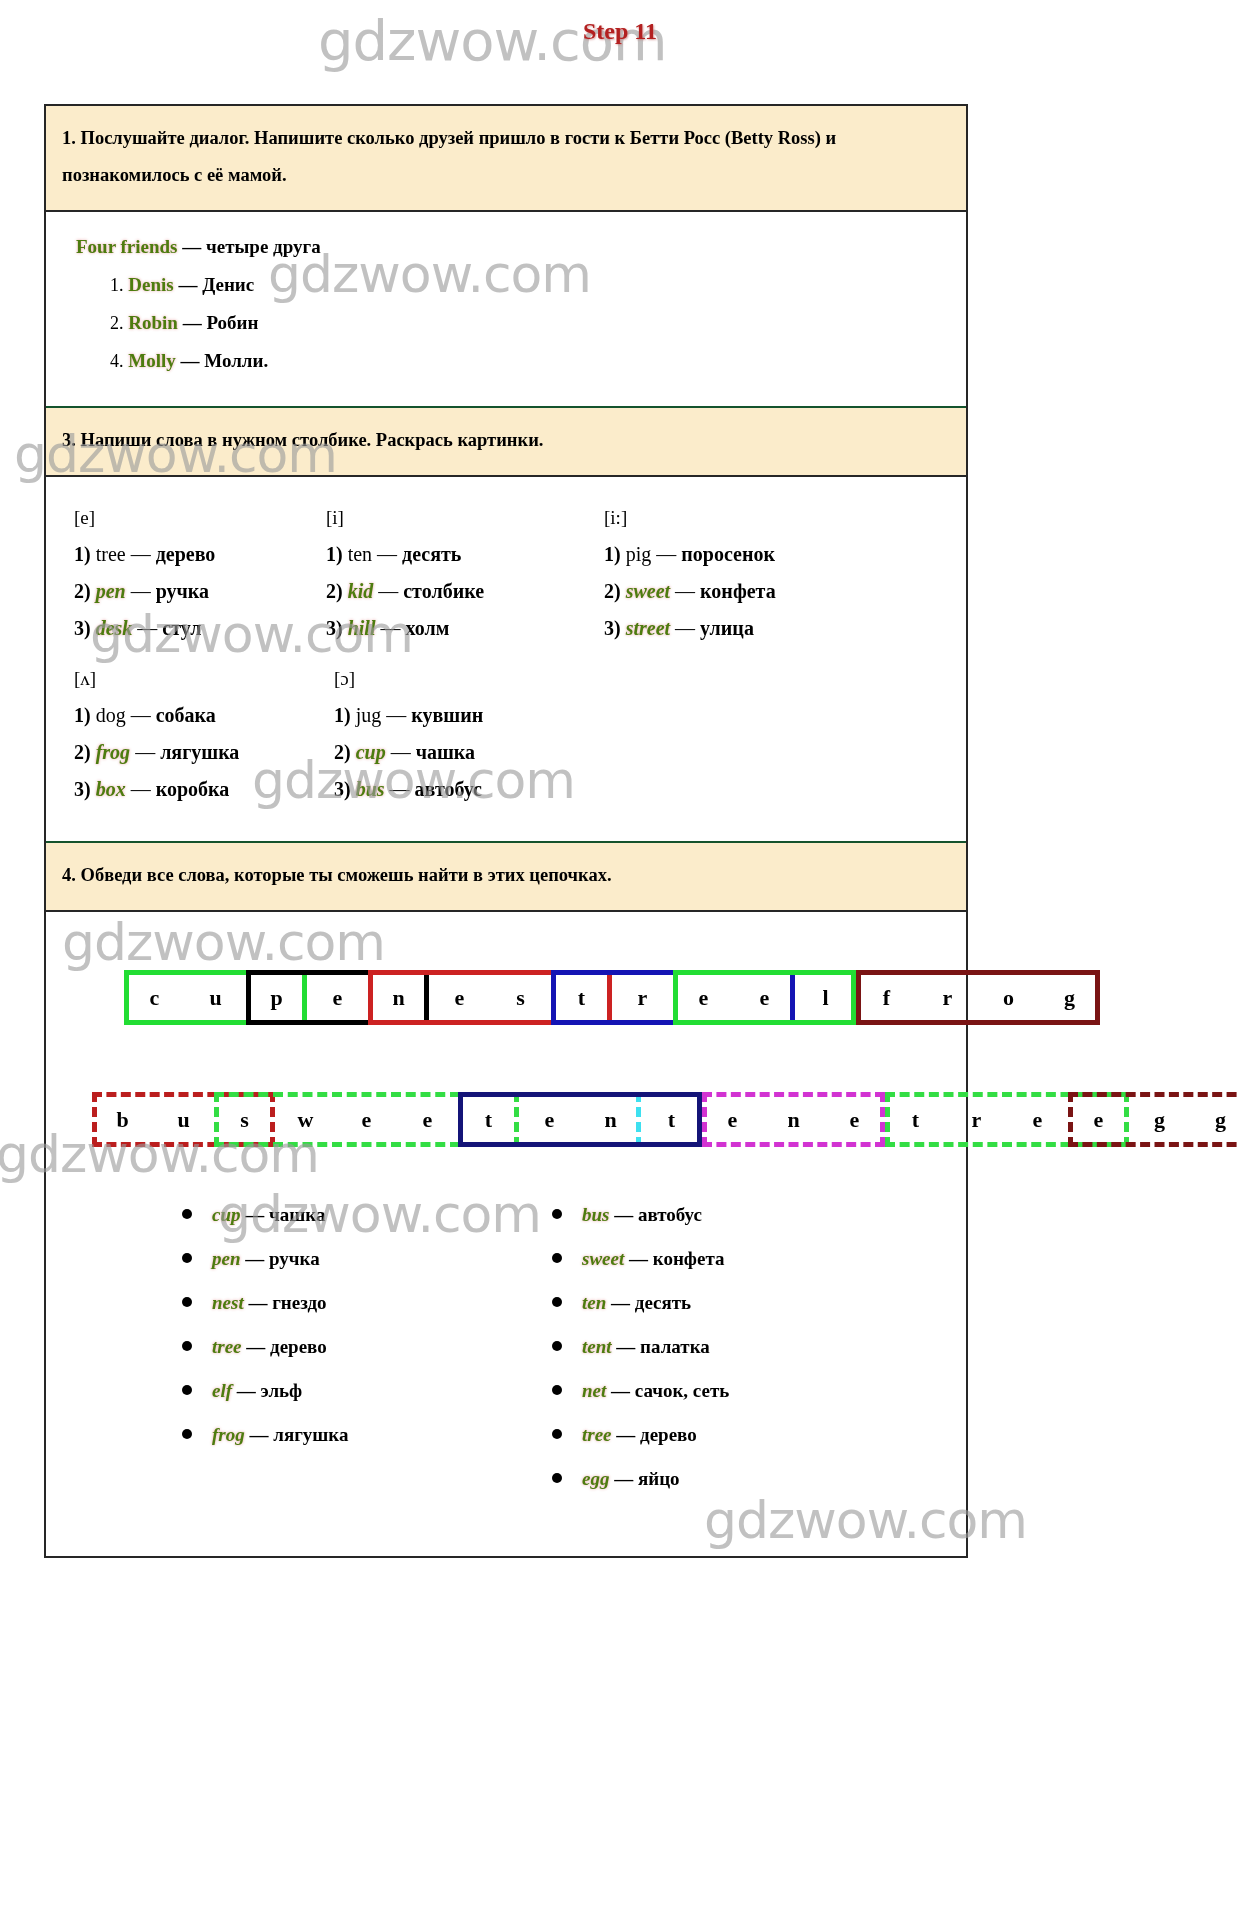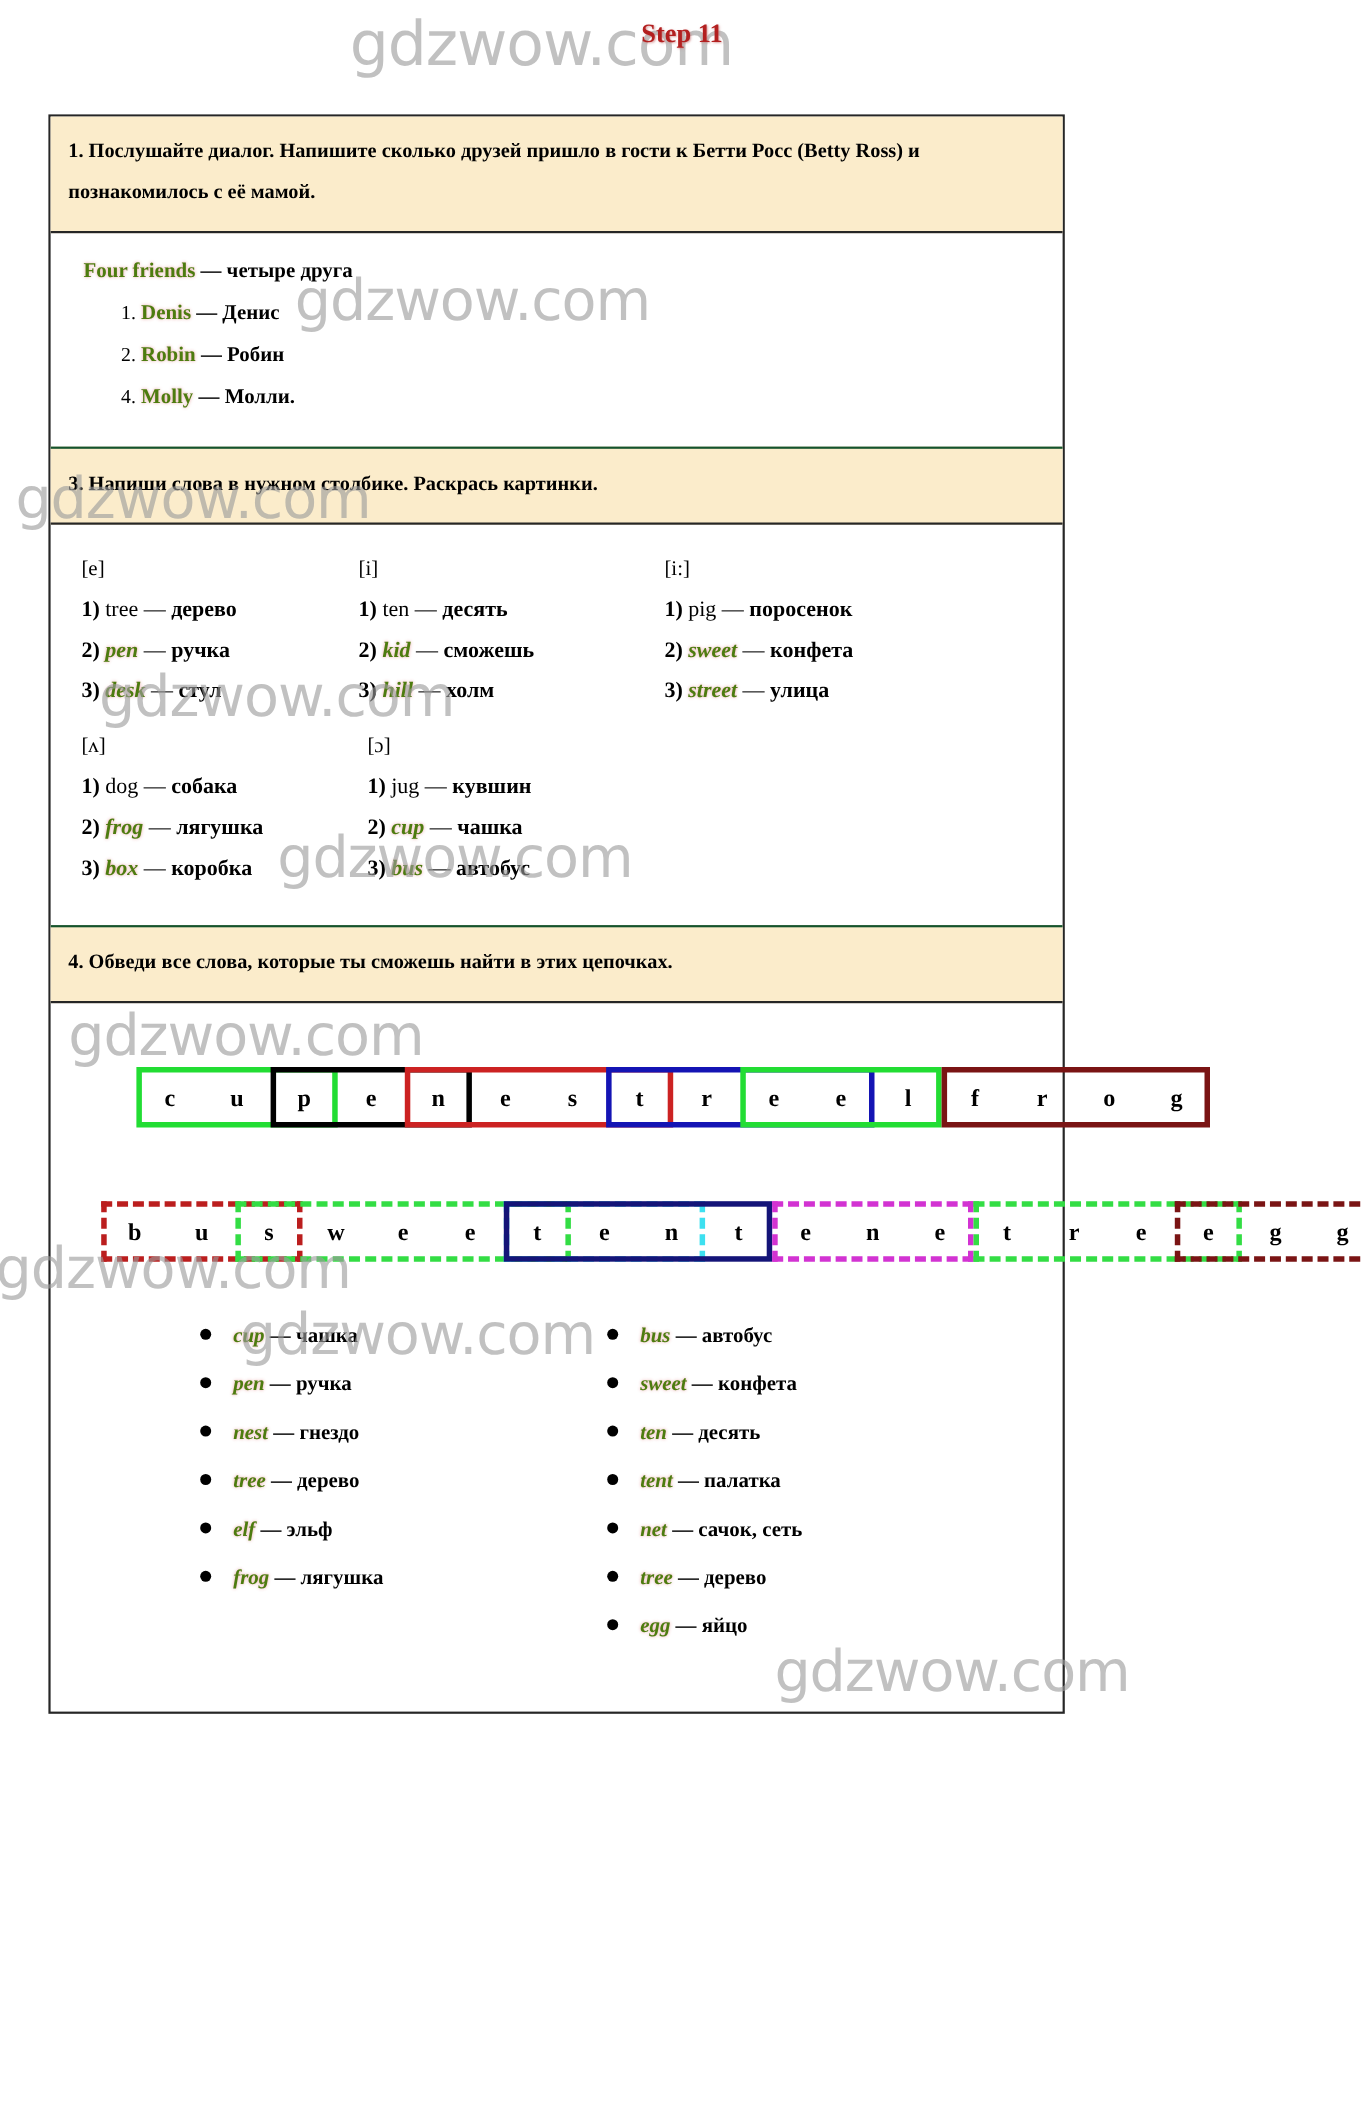--- a/index.html
+++ b/index.html
@@ -208,21 +208,21 @@
     <div class="ph-grid" id="ph1">
         <div class="ph-col ">
           <div class="ph-sym">[e]</div>
           <div class="ph-row"><span class="idx">1) </span><span class="w-plain">tree</span><span> — </span><span class="ru">дерево</span></div>
           <div class="ph-row"><span class="idx">2) </span><span class="red bold">pen</span><span> — </span><span class="ru">ручка</span></div>
           <div class="ph-row"><span class="idx">3) </span><span class="red bold">desk</span><span> — </span><span class="ru">стул</span></div>
         </div>
         <div class="ph-col ">
           <div class="ph-sym">[i]</div>
           <div class="ph-row"><span class="idx">1) </span><span class="w-plain">ten</span><span> — </span><span class="ru">десять</span></div>
-          <div class="ph-row"><span class="idx">2) </span><span class="red bold">kid</span><span> — </span><span class="ru">сможешь</span></div>
+          <div class="ph-row"><span class="idx">2) </span><span class="red bold">kid</span><span> — </span><span class="ru">столбике</span></div>
           <div class="ph-row"><span class="idx">3) </span><span class="red bold">hill</span><span> — </span><span class="ru">холм</span></div>
         </div>
         <div class="ph-col ph-col-3">
           <div class="ph-sym">[i:]</div>
           <div class="ph-row"><span class="idx">1) </span><span class="w-plain">pig</span><span> — </span><span class="ru">поросенок</span></div>
           <div class="ph-row"><span class="idx">2) </span><span class="red bold">sweet</span><span> — </span><span class="ru">конфета</span></div>
           <div class="ph-row"><span class="idx">3) </span><span class="red bold">street</span><span> — </span><span class="ru">улица</span></div>
         </div>
       </div>
     <div class="ph-grid2" id="ph2">

